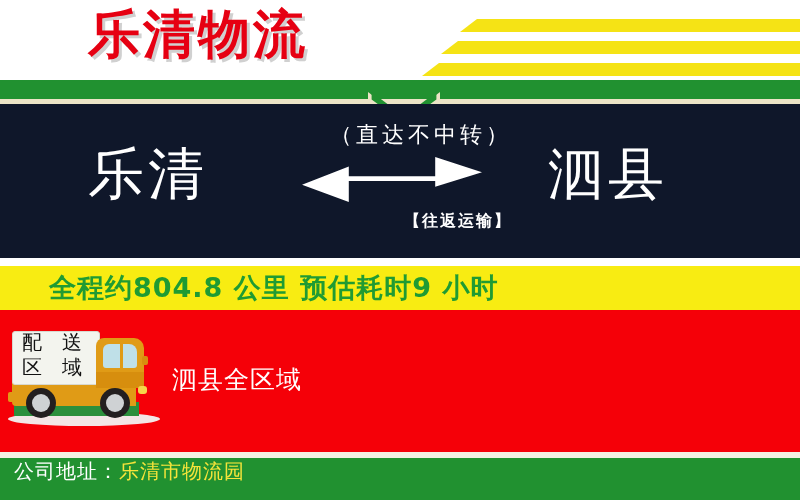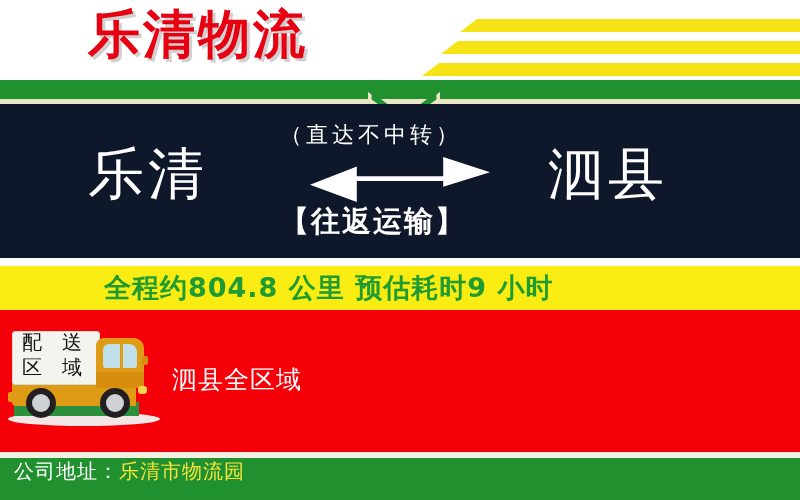--- a/index.html
+++ b/index.html
@@ -124,24 +124,24 @@
     color: #ffffff;
     letter-spacing: 4px;
     line-height: 68px;
     white-space: nowrap;
   }
   .city-origin { left: 88px; }
   .city-dest   { left: 548px; }
 
   .mid-block {
     position: absolute;
-    left: 280px;
+    left: 272px;
     top: 16px;
     width: 240px;
-    text-align: left;
+    text-align: right;
   }
   .direct-note {
     font-size: 22px;
     color: #ffffff;
     letter-spacing: 4px;
     line-height: 30px;
     white-space: nowrap;
   }
   .arrow-holder {
     position: relative;
@@ -157,39 +157,39 @@
     clip-path: polygon(
       0% 60%,
       26% 22%, 26% 42%,
       74% 42%, 74% 2%,
       100% 34%,
       74% 64%, 74% 52%,
       26% 52%, 26% 96%
     );
   }
   .roundtrip-note {
-    font-size: 29px;
+    font-size: 16px;
     color: #ffffff;
     letter-spacing: 2px;
     line-height: 30px;
     white-space: nowrap;
     font-weight: bold;
   }
 
   
   .yellow-bar {
     position: absolute;
     left: 0; top: 266px;
     width: 800px; height: 44px;
     background: #f8ec12;
     display: flex;
     align-items: center;
   }
   .dist-text {
-    margin-left: 104px;
+    margin-left: 49px;
     font-size: 27px;
     font-weight: bold;
     color: #1f9b33;
     letter-spacing: 1px;
     white-space: nowrap;
     line-height: 34px;
   }
 
   
   .red-lower {

